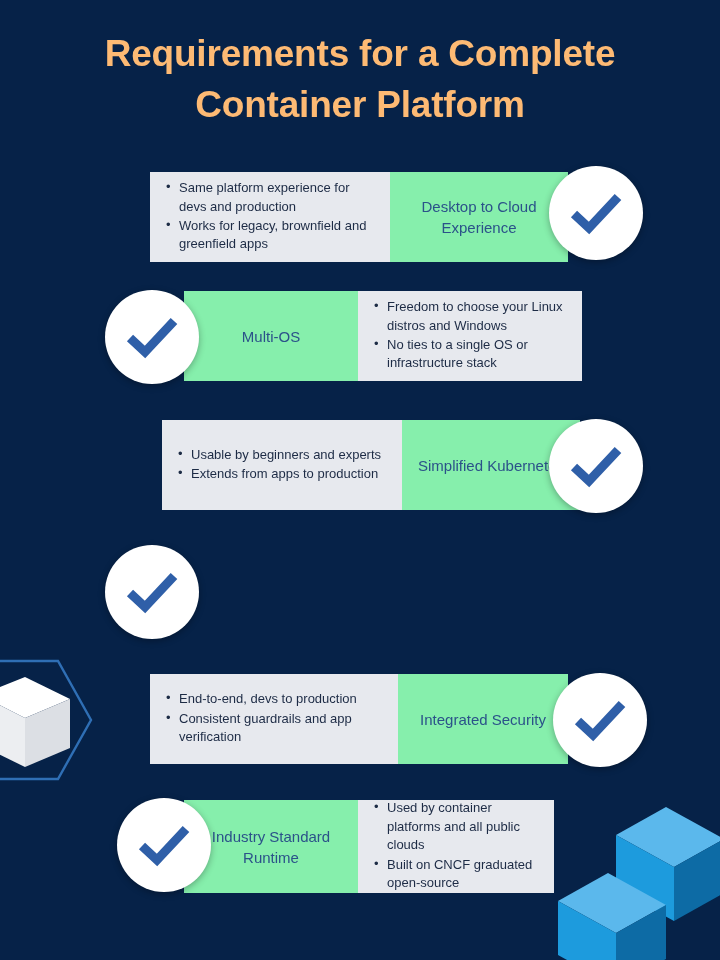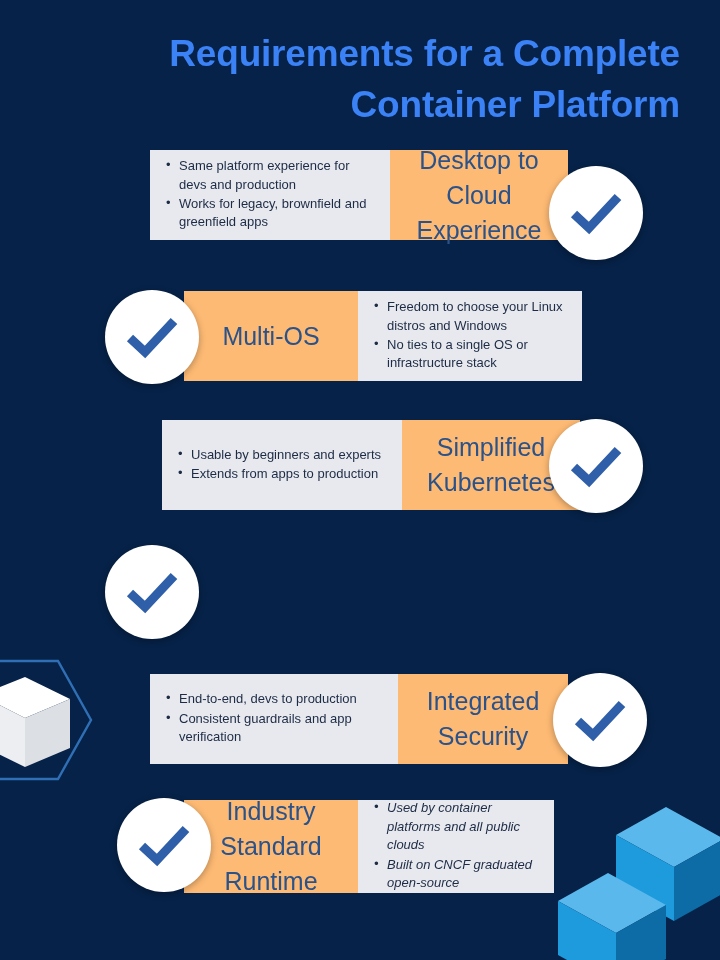--- a/index.html
+++ b/index.html
@@ -15,22 +15,22 @@
     overflow: hidden;
     font-family: "Liberation Sans", sans-serif;
   }
 
   
   #slide-title {
     position: absolute;
     left: 40px;
     top: 28px;
     width: 640px;
-    text-align: right;
-    color: #3b82f6;
+    text-align: center;
+    color: #fdba74;
     font-size: 37px;
     font-weight: bold;
     line-height: 1.38;
     letter-spacing: -0.2px;
   }
 
   
   .row {
     position: absolute;
     display: flex;
@@ -46,28 +46,28 @@
 
   .panel-bullets {
     background: #e7e9ee;
     box-sizing: border-box;
     display: flex;
     flex-direction: column;
     justify-content: center;
     padding: 6px 10px 6px 14px;
   }
   .panel-title {
-    background: #fdba74;
+    background: #86efac;
     box-sizing: border-box;
     display: flex;
     align-items: center;
     justify-content: center;
     text-align: center;
     color: #2b5289;
-    font-size: 25px;
+    font-size: 15px;
     line-height: 1.40;
     padding: 4px 8px;
   }
 
   
   ul.bullets {
     margin: 0;
     padding: 0;
     list-style: none;
   }
@@ -121,21 +121,21 @@
     pointer-events: none;
   }
 </style>
 </head>
 <body>
 
 <div id="slide">
 
   <div id="slide-title">Requirements for a Complete Container Platform</div>
 
-  <div class="row left" style="top:150px; width:448px;">
+  <div class="row left" style="top:172px; width:448px;">
     <div class="panel-bullets" style="width:240px;">
       <ul class="bullets">
         <li>Same platform experience for devs and production</li>
         <li>Works for legacy, brownfield and greenfield apps</li>
       </ul>
     </div>
     <div class="panel-title" style="width:178px;">Desktop to Cloud Experience</div>
   </div>
   <div class="check-badge" style="left:549px; top:166px;">
     <svg width="56" height="56" viewBox="0 0 56 56">
@@ -191,21 +191,21 @@
     <div class="panel-title" style="width:170px;">Integrated Security</div>
   </div>
   <div class="check-badge" style="left:553px; top:673px;">
     <svg width="56" height="56" viewBox="0 0 56 56">
       <path d="M6 29 L21 43 L50 12" fill="none" stroke="#2f5fa8" stroke-width="9" stroke-linecap="butt" stroke-linejoin="miter"></path>
     </svg>
   </div>
 
   <div class="row right" style="top:800px; width:476px; left:184px; height:93px;">
     <div class="panel-title" style="width:174px;">Industry Standard Runtime</div>
-    <div class="panel-bullets" style="width:196px;font-style:italic;">
+    <div class="panel-bullets" style="width:196px;">
       <ul class="bullets">
         <li>Used by container platforms and all public clouds</li>
         <li>Built on CNCF graduated open-source</li>
       </ul>
     </div>
   </div>
   <div class="check-badge" style="left:117px; top:798px;">
     <svg width="56" height="56" viewBox="0 0 56 56">
       <path d="M6 29 L21 43 L50 12" fill="none" stroke="#2f5fa8" stroke-width="9" stroke-linecap="butt" stroke-linejoin="miter"></path>
     </svg>

